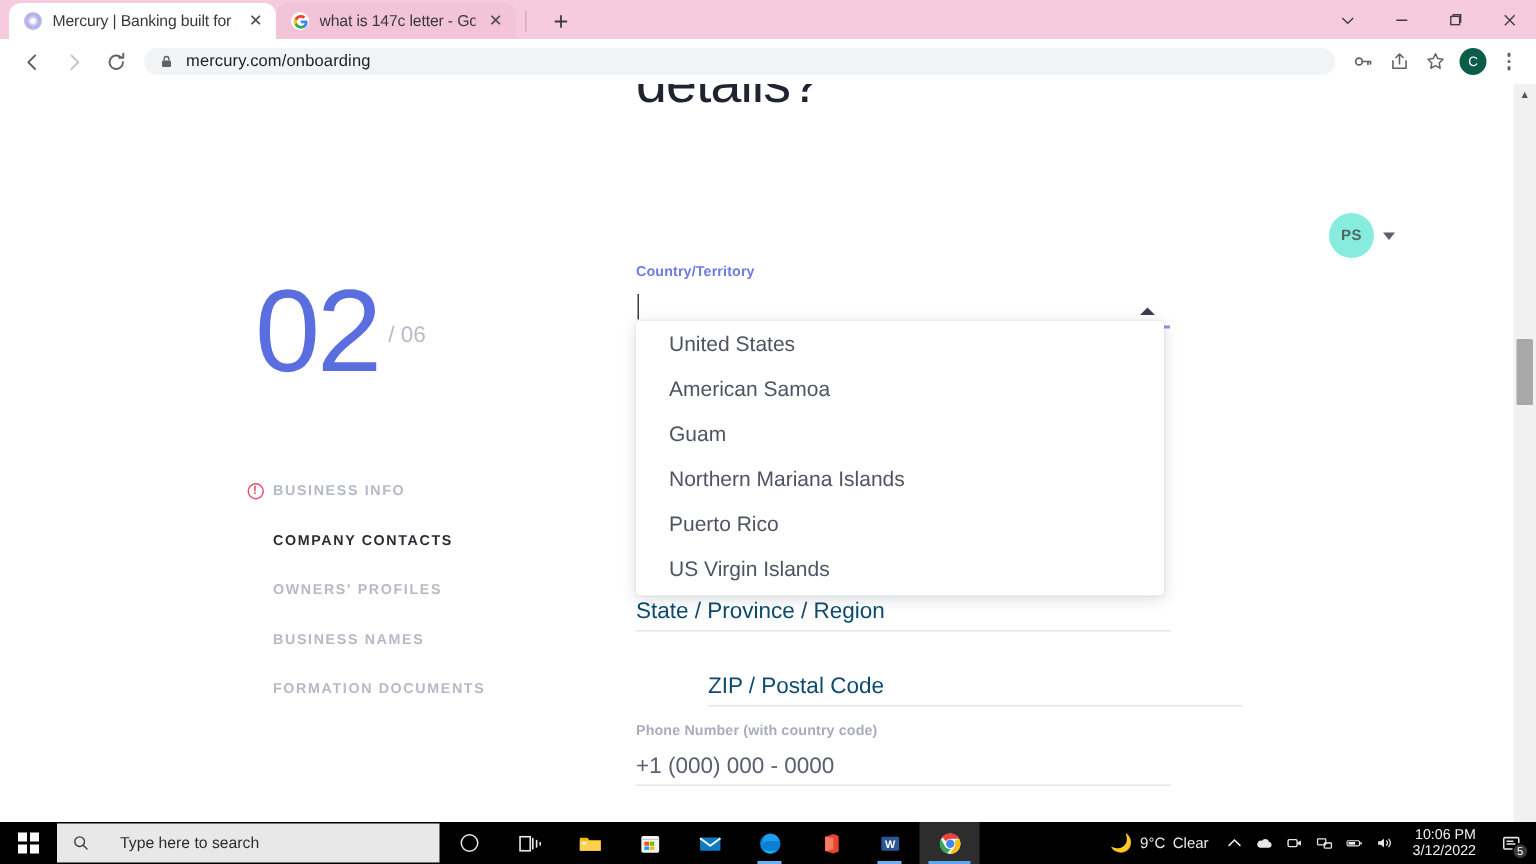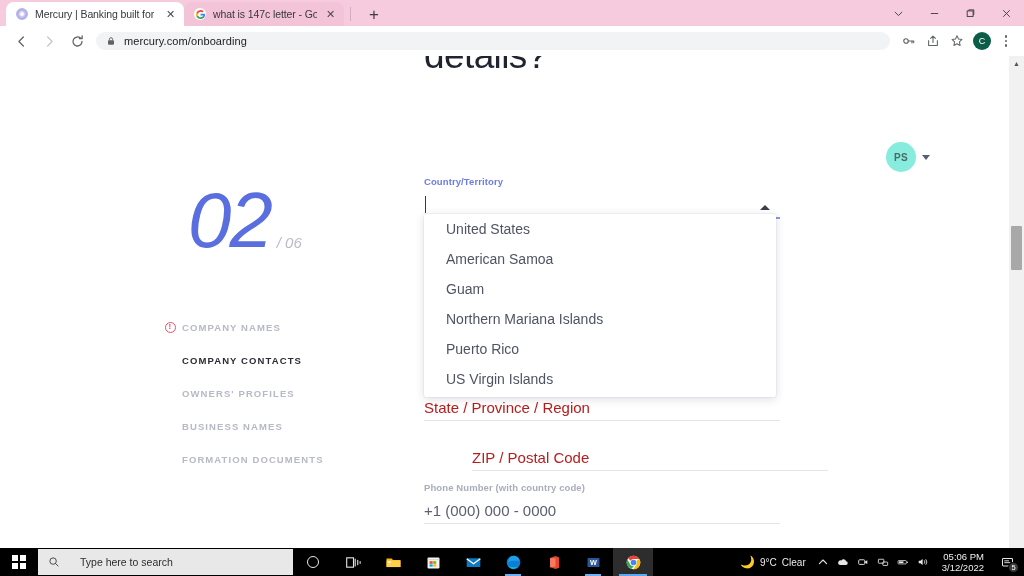--- a/index.html
+++ b/index.html
@@ -95,22 +95,22 @@
   
   .scrollbar { position: absolute; right: 0; top: 0; width: 15px; height: 492px; background: #f1f1f1; }
   .sb-up {
     height: 14px; display: flex; align-items: center; justify-content: center;
     color: #50555a; font-size: 7px;
   }
   .sb-thumb { position: absolute; left: 2px; top: 170px; width: 11px; height: 44px; background: #a8a8a8; border-radius: 1px; }
 
   
   .stepnum {
-    position: absolute; left: 188px; top: 134px;
-    display: flex; align-items: flex-end; font-style: italic;
+    position: absolute; left: 170px; top: 134px;
+    display: flex; align-items: center;
   }
   .stepnum .big {
     font-size: 78px; line-height: .78; color: #5a6ee0;
     font-weight: 400; letter-spacing: -2px;
   }
   .stepnum .total { font-size: 15px; color: #b9bcc8; margin: 6px 0 0 6px; letter-spacing: 0; }
 
   .navlist { position: absolute; left: 182px; top: 263px; width: 210px; }
   .navitem {
     display: flex; align-items: center; gap: 6px;
@@ -136,21 +136,21 @@
 
   .field { position: relative; width: 356px; }
   .flabel {
     font-size: 9.5px; font-weight: 700; color: #6d7ce0; letter-spacing: .1px;
     margin-bottom: 4px; display: block;
   }
   .fline { height: 1px; background: #e3e5ea; width: 100%; }
   .fline.focus { height: 2px; background: #8a95ea; }
   .finput {
     height: 26px; display: flex; align-items: center;
-    font-size: 15px; color: #b91c1c;
+    font-size: 15px; color: #0c4a6e;
   }
   .caret {
     display: inline-block; width: 1px; height: 17px; background: #3a3a3a; margin-left: 1px;
   }
   .chev-up {
     position: absolute; right: 10px; bottom: 9px;
     width: 0; height: 0; border-left: 5px solid transparent;
     border-right: 5px solid transparent; border-bottom: 5px solid #3a3f4a;
   }
 
@@ -332,21 +332,21 @@
     <div class="heading">details?</div>
 
     <div class="stepnum">
       <span class="big">02</span>
       <span class="total">/ 06</span>
     </div>
 
     <div class="navlist">
       <div class="navitem">
         <span class="alert-ic">!</span>
-        <span class="navlabel">COMPANY NAMES</span>
+        <span class="navlabel">BUSINESS INFO</span>
       </div>
       <div class="navitem active">
         <span class="navlabel">COMPANY CONTACTS</span>
       </div>
       <div class="navitem">
         <span class="navlabel">OWNERS' PROFILES</span>
       </div>
       <div class="navitem">
         <span class="navlabel">BUSINESS NAMES</span>
       </div>
@@ -531,21 +531,21 @@
         </svg>
     </div>
     <div class="tray-ic">
       <svg viewBox="0 0 14 12">
           <path d="M2 4.6h2L6.6 2.6v6.8L4 7.4H2z" fill="currentColor"></path>
           <path d="M8.4 4a3 3 0 0 1 0 4M10.2 2.8a5 5 0 0 1 0 6.4" fill="none" stroke="currentColor" stroke-width="1"></path>
         </svg>
     </div>
 
     <div class="clock">
-      <span>05:06 PM</span>
+      <span>10:06 PM</span>
       <span>3/12/2022</span>
     </div>
 
     <div class="notif">
       <svg viewBox="0 0 14 14">
           <rect x="1.6" y="2.6" width="10.8" height="8.2" rx="1" fill="none" stroke="currentColor" stroke-width="1.1"></rect>
           <path d="M3.6 5.2h5M3.6 7.2h6.4" stroke="currentColor" stroke-width="1"></path>
         </svg>
       <span class="badge">5</span>
     </div>

